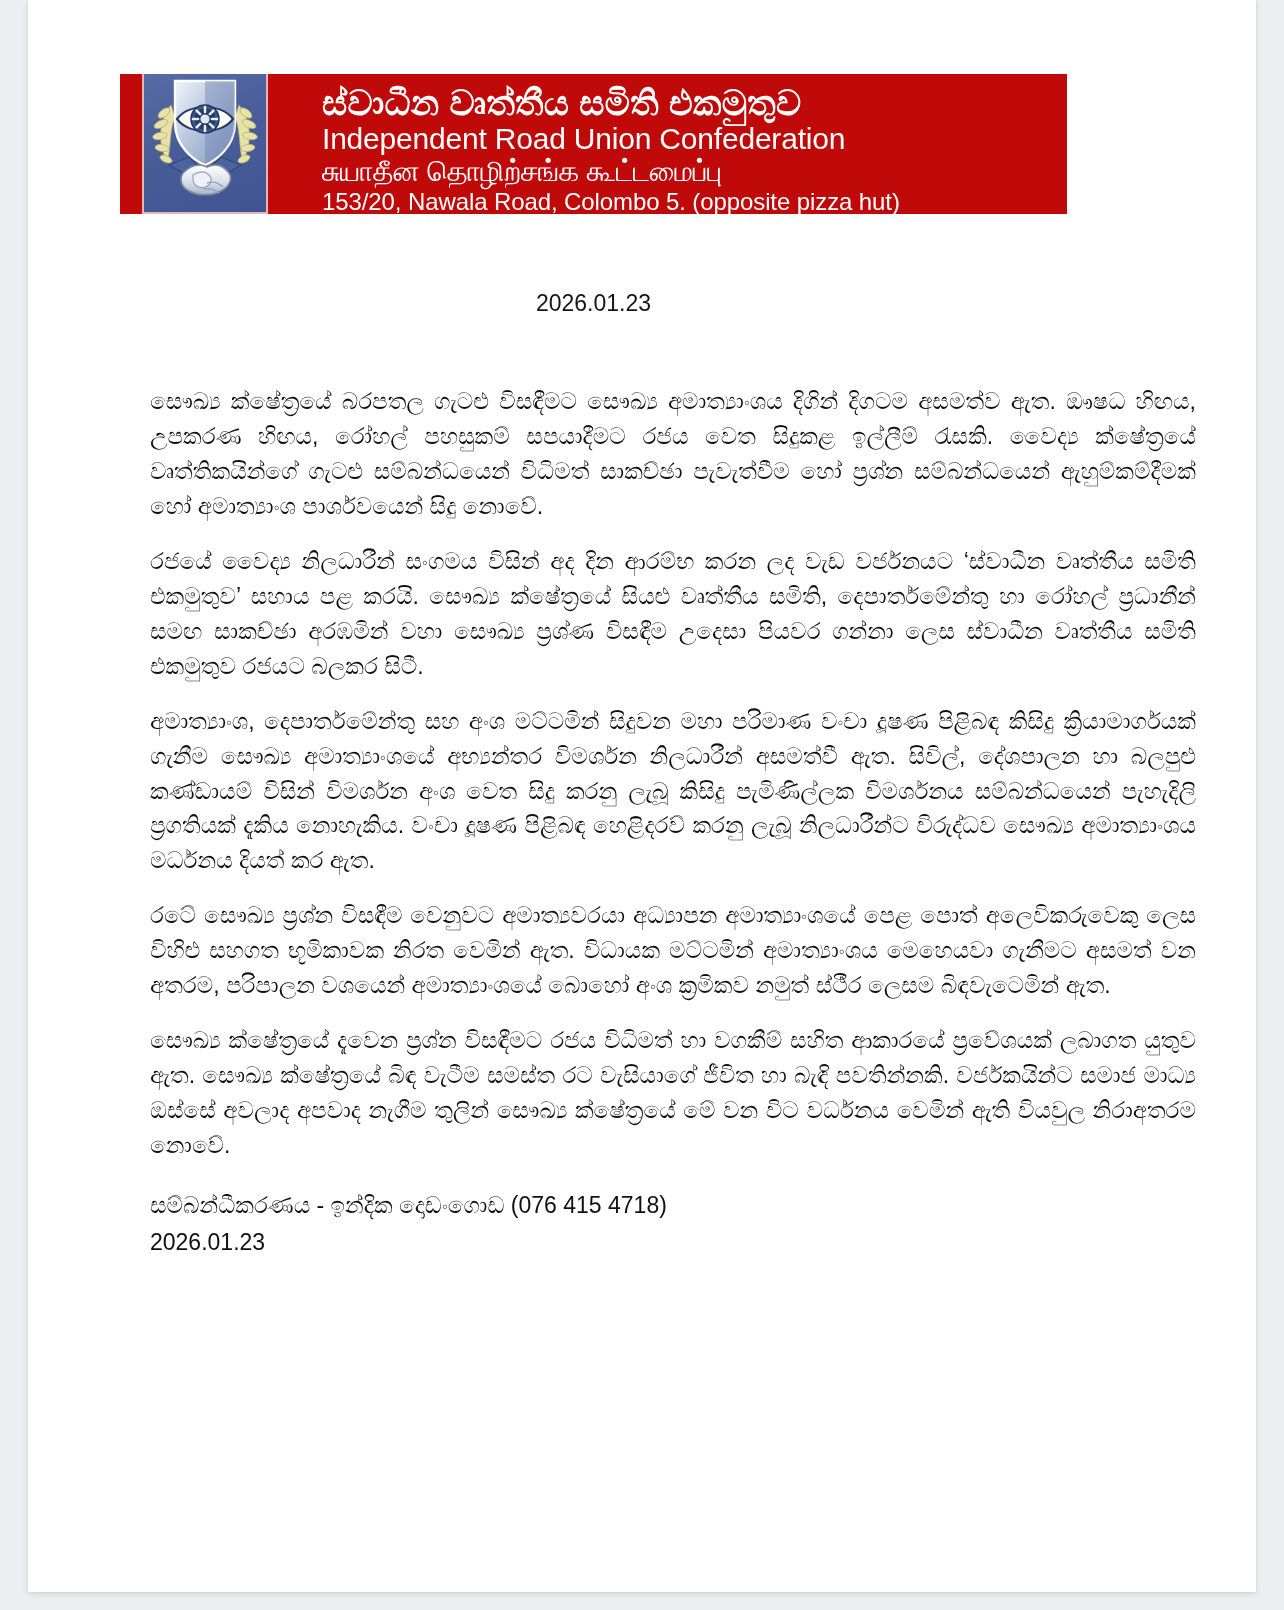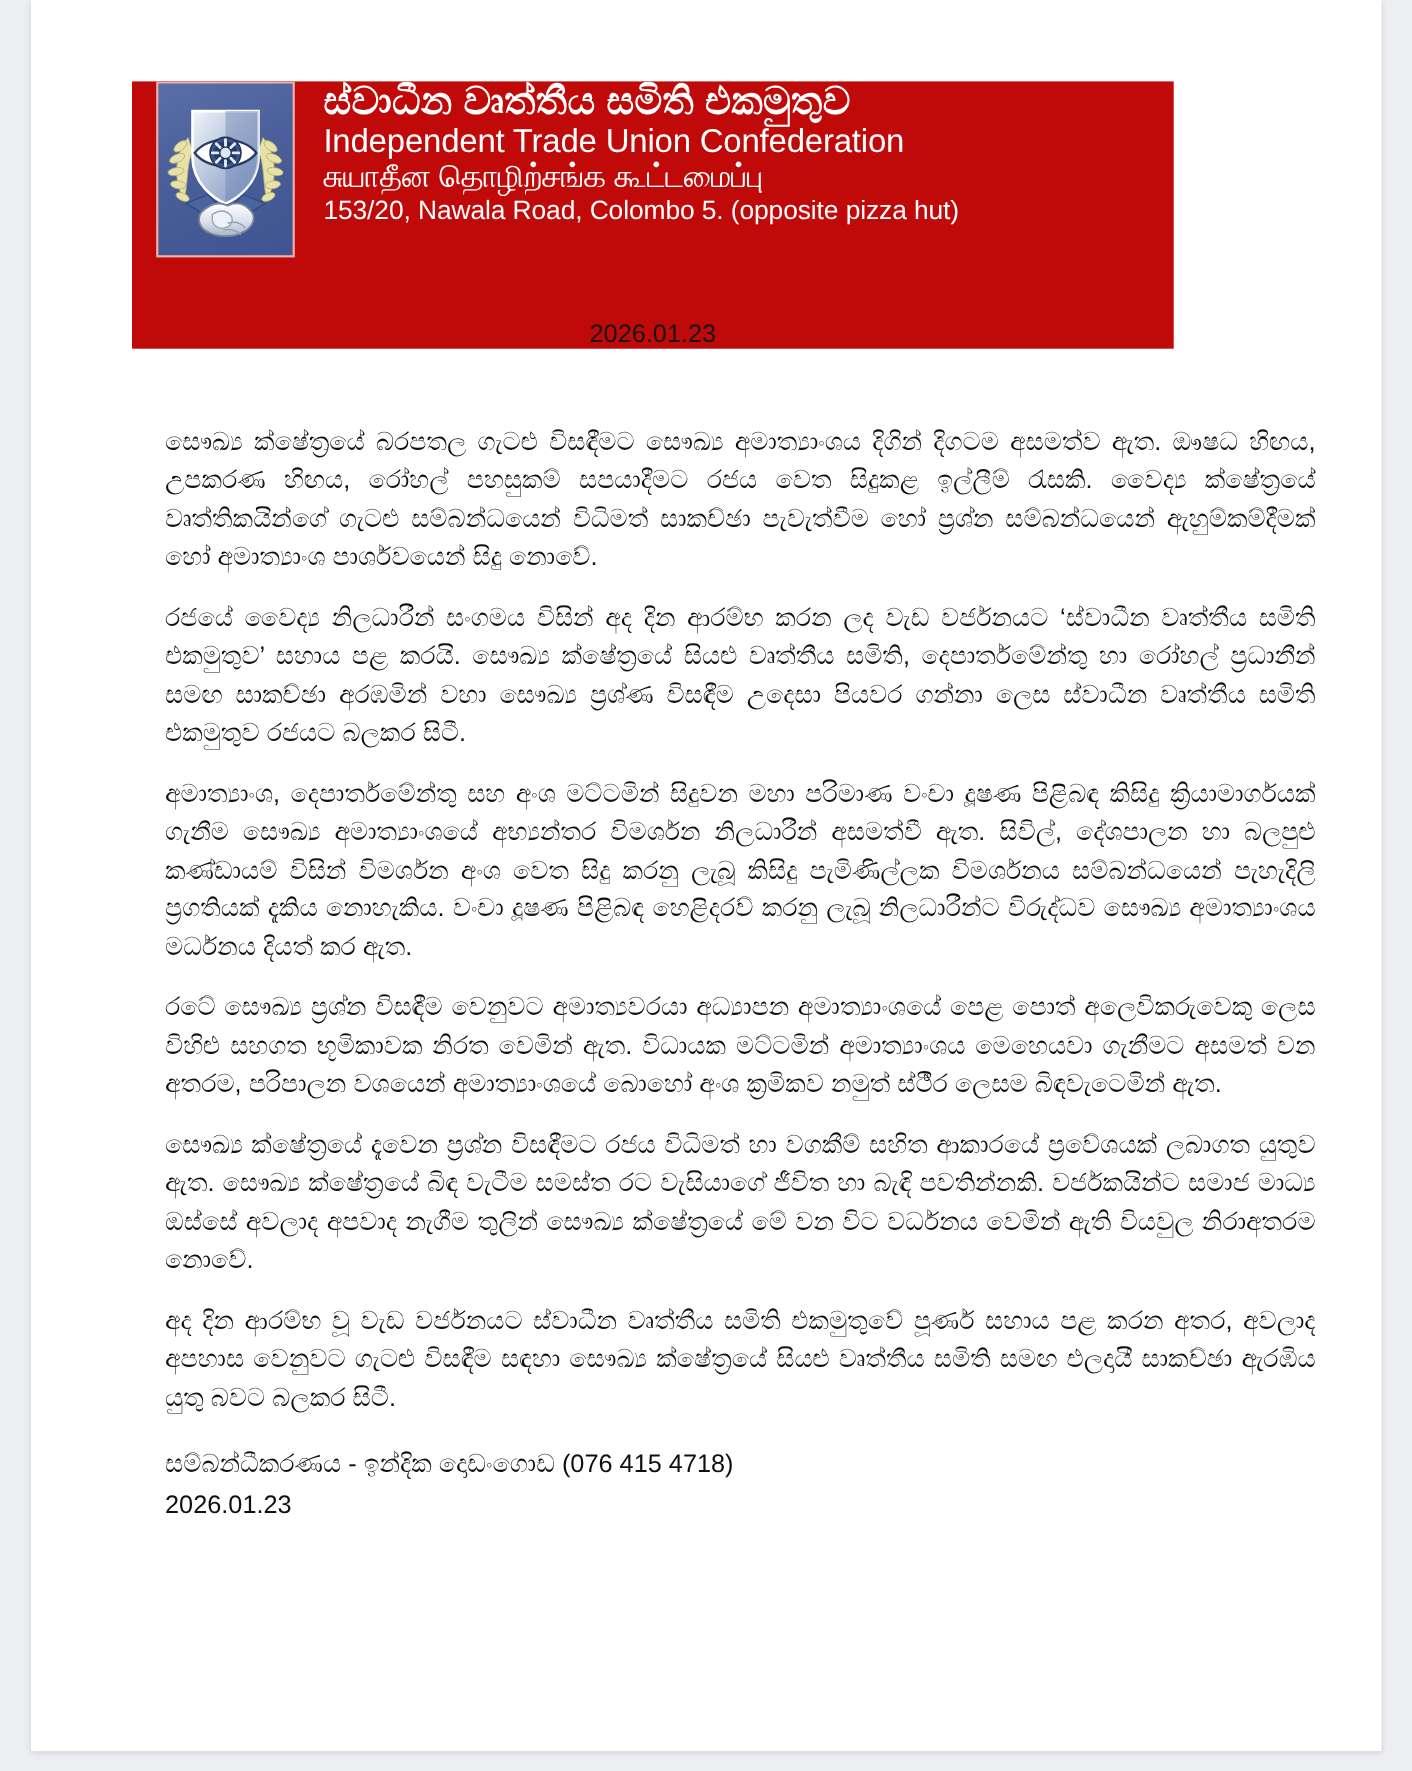--- a/index.html
+++ b/index.html
@@ -26,27 +26,28 @@
     box-shadow: 0 2px 6px rgba(0,0,0,0.10), 0 0 0 1px rgba(0,0,0,0.03);
     box-sizing: border-box;
   }
 
   
   #letterhead {
     position: absolute;
     left: 92px;
     top: 74px;
     width: 947px;
-    height: 243px;
+    height: 140px;
     background: #c00a0a;
     display: flex;
-    align-items: flex-start;
+    align-items: flex-end;
     box-sizing: border-box;
     padding: 0 10px 0 22px;
     overflow: hidden;
+    gap: 28px;
   }
   #emblem-box {
     width: 126px;
     height: 160px;
     flex: 0 0 auto;
     border: 2px solid #e4b7b7;
     background: linear-gradient(160deg, #5a6ea8 0%, #4a5f9a 45%, #3f5490 100%);
     box-sizing: border-box;
     display: flex;
     align-items: center;
@@ -215,37 +216,36 @@
                    C84 118 80 126 72 130 C64 135 48 135 40 130 C32 126 30 118 34 112 Z" fill="url(#handGrad)" stroke="#7b869c" stroke-width="1.6"></path>
           <path d="M44 114 C50 110 56 110 60 114 C64 118 62 124 56 126 C50 128 44 124 44 118 Z" fill="#eef1f7" stroke="#98a3b8" stroke-width="1.2"></path>
           <path d="M58 122 C64 120 70 122 74 126" fill="none" stroke="#98a3b8" stroke-width="1.4"></path>
           <path d="M54 128 C60 127 66 129 70 132" fill="none" stroke="#98a3b8" stroke-width="1.4"></path>
         </g>
       </svg>
     </div>
 
     <div id="letterhead-text">
       <span class="lh-line" id="lh-sinhala">ස්වාධීන වෘත්තීය සමිති එකමුතුව</span>
-      <span class="lh-line" id="lh-english">Independent Trade Union Confederation</span>
+      <span class="lh-line" id="lh-english">Independent Road Union Confederation</span>
       <span class="lh-line" id="lh-tamil">சுயாதீன தொழிற்சங்க கூட்டமைப்பு</span>
       <span class="lh-line" id="lh-address">153/20, Nawala Road, Colombo 5. (opposite pizza hut)</span>
     </div>
   </div>
 
   <div id="doc-date-top">2026.01.23</div>
 
   <div id="content">
 
 
 
     <p class="body-para">සෞඛ්‍ය ක්ෂේත්‍රයේ බරපතල ගැටළු විසඳීමට සෞඛ්‍ය අමාත්‍යාංශය දිගින් දිගටම අසමත්ව ඇත. ඖෂධ හිඟය, උපකරණ හිඟය, රෝහල් පහසුකම් සපයාදීමට රජය වෙත සිදුකළ ඉල්ලීම් රැසකි. වෛද්‍ය ක්ෂේත්‍රයේ වෘත්තිකයින්ගේ ගැටළු සම්බන්ධයෙන් විධිමත් සාකච්ඡා පැවැත්වීම හෝ ප්‍රශ්න සම්බන්ධයෙන් ඇහුම්කම්දීමක් හෝ අමාත්‍යාංශ පාර්ශවයෙන් සිදු නොවේ.</p>
     <p class="body-para">රජයේ වෛද්‍ය නිලධාරීන් සංගමය විසින් අද දින ආරම්භ කරන ලද වැඩ වර්ජනයට ‘ස්වාධීන වෘත්තීය සමිති එකමුතුව’ සහාය පළ කරයි. සෞඛ්‍ය ක්ෂේත්‍රයේ සියළු වෘත්තීය සමිති, දෙපාර්තමේන්තු හා රෝහල් ප්‍රධානීන් සමඟ සාකච්ඡා අරඹමින් වහා සෞඛ්‍ය ප්‍රශ්ණ විසඳීම උදෙසා පියවර ගන්නා ලෙස ස්වාධීන වෘත්තීය සමිති එකමුතුව රජයට බලකර සිටී.</p>
     <p class="body-para">අමාත්‍යාංශ, දෙපාර්තමේන්තු සහ අංශ මට්ටමින් සිදුවන මහා පරිමාණ වංචා දූෂණ පිළිබඳ කිසිදු ක්‍රියාමාර්ගයක් ගැනීම සෞඛ්‍ය අමාත්‍යාංශයේ අභ්‍යන්තර විමර්ශන නිලධාරීන් අසමත්වී ඇත.  සිවිල්, දේශපාලන හා බලපුළු කණ්ඩායම් විසින් විමර්ශන අංශ වෙත සිදු කරනු ලැබූ කිසිදු පැමිණිල්ලක විමර්ශනය සම්බන්ධයෙන් පැහැදිලි ප්‍රගතියක් දැකිය නොහැකිය. වංචා දූෂණ පිළිබඳ හෙළිදරව් කරනු ලැබූ නිලධාරීන්ට විරුද්ධව සෞඛ්‍ය අමාත්‍යාංශය මර්ධනය දියත් කර ඇත.</p>
     <p class="body-para">රටේ සෞඛ්‍ය ප්‍රශ්න විසඳීම වෙනුවට අමාත්‍යවරයා අධ්‍යාපන අමාත්‍යාංශයේ පෙළ පොත් අලෙවිකරුවෙකු ලෙස විහිළු සහගත භූමිකාවක නිරත වෙමින් ඇත. විධායක මට්ටමින් අමාත්‍යාංශය මෙහෙයවා ගැනීමට අසමත් වන අතරම, පරිපාලන වශයෙන් අමාත්‍යාංශයේ බොහෝ අංශ ක්‍රමිකව නමුත් ස්ථීර ලෙසම බිඳවැටෙමින් ඇත.</p>
     <p class="body-para">සෞඛ්‍ය ක්ෂේත්‍රයේ දැවෙන ප්‍රශ්න විසඳීමට රජය විධිමත් හා වගකීම් සහිත ආකාරයේ ප්‍රවේශයක් ලබාගත යුතුව ඇත. සෞඛ්‍ය ක්ෂේත්‍රයේ බිඳ වැටීම සමස්ත රට වැසියාගේ ජීවිත හා බැඳි පවතින්නකි.  වර්ජකයින්ට සමාජ මාධ්‍ය ඔස්සේ අවලාද අපවාද නැගීම තුලින් සෞඛ්‍ය ක්ෂේත්‍රයේ මේ වන විට වර්ධනය වෙමින් ඇති වියවුල නිරාඅතරම නොවේ.</p>
-    <p class="body-para">අද දින ආරම්භ වූ වැඩ වර්ජනයට ස්වාධීන වෘත්තීය සමිති එකමුතුවේ පූර්ණ සහාය පළ කරන අතර, අවලාද අපහාස වෙනුවට ගැටළු විසඳීම සඳහා සෞඛ්‍ය ක්ෂේත්‍රයේ සියළු වෘත්තීය සමිති සමඟ එලදායී සාකච්ඡා ඇරඹිය යුතු බවට බලකර සිටී.</p>
 
     <p id="contact-line">සම්බන්ධීකරණය - ඉන්දික දොඩංගොඩ (076 415 4718)</p>
 
     <p id="doc-date-bottom">2026.01.23</p>
   </div>
 
 </div>
 
 </body></html>

